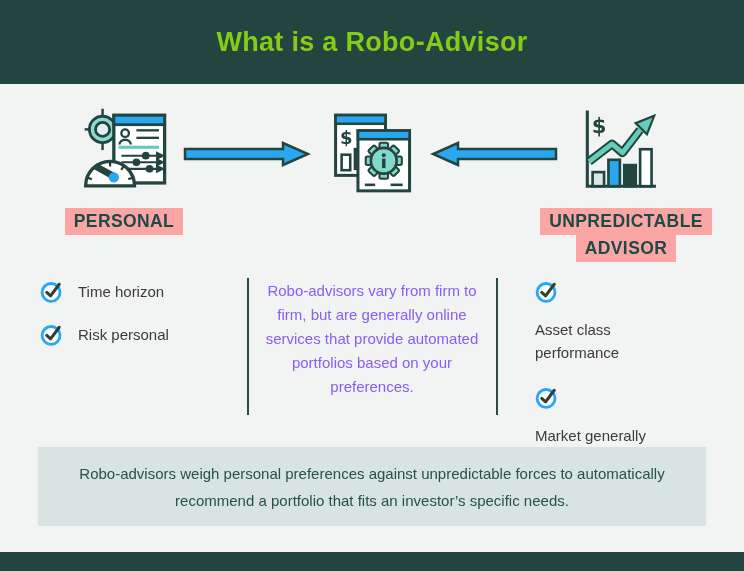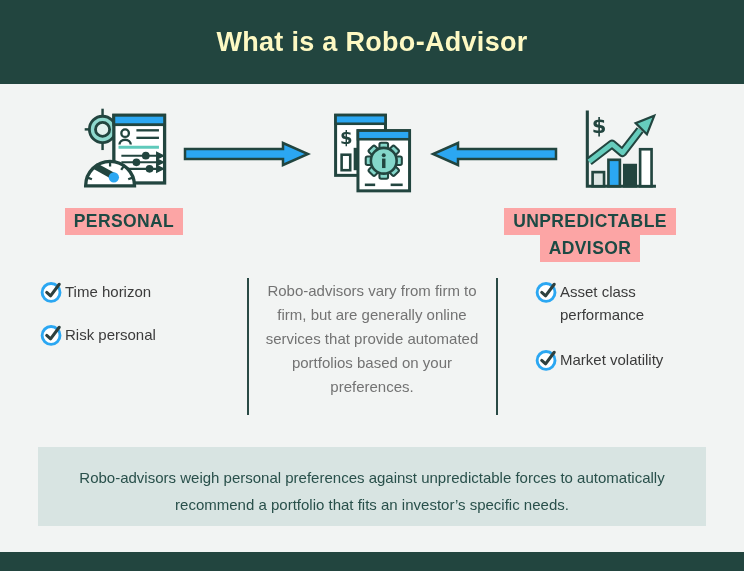--- a/index.html
+++ b/index.html
@@ -3,57 +3,57 @@
 <meta charset="utf-8">
 <style>
   html,body{margin:0;padding:0;}
   .page{
     position:relative;width:744px;height:571px;background:#f2f4f3;
     font-family:"Liberation Sans",sans-serif;overflow:hidden;
   }
   .band{position:absolute;left:0;width:744px;background:#22453f;}
   .band.top{top:0;height:84px;display:flex;align-items:center;justify-content:center;}
   .band.bottom{top:552px;height:19px;}
-  .title{margin:0;color:#fef9c3;font-size:27px;font-weight:bold;letter-spacing:.3px;}
+  .title{margin:0;color:#84cc16;font-size:27px;font-weight:bold;letter-spacing:.3px;}
 
   .icon{position:absolute;}
   .icon-left{left:80px;top:104px;width:94px;height:94px;}
   .icon-center{left:327px;top:110px;width:86px;height:86px;}
   .icon-right{left:575px;top:107px;width:88px;height:88px;}
   .flow-arrow{position:absolute;top:140px;width:128px;height:28px;}
   .flow-arrow.a-left{left:183px;}
   .flow-arrow.a-right{left:430px;}
 
   .col-heading{position:absolute;top:208px;width:200px;text-align:center;}
   .col-heading.h-left{left:24px;}
   .col-heading.h-center{left:272px;}
-  .col-heading.h-right{left:490px;}
+  .col-heading.h-right{left:526px;}
   .hl-line{line-height:24px;}
   .hl{display:inline-block;background:#fca5a5;color:#1d4a44;font-weight:bold;
       font-size:17.5px;letter-spacing:.4px;padding:1px 9px 2px;}
 
   .divider{position:absolute;top:278px;width:2px;height:137px;background:#2a4a45;}
   .div-left{left:247px;}
   .div-right{left:496px;}
 
   .list{position:absolute;top:279px;}
   .list-left{left:40px;}
   .list-right{left:535px;}
-  .list-item{display:flex;align-items:flex-start;}
+  .list-item{display:flex;align-items:flex-start;gap:13px;}
   .list-left .list-item{margin-bottom:18px;}
-  .list-right .list-item{margin-bottom:21px;}
+  .list-right .list-item{margin-bottom:21px;flex-direction:column;}
   .check{flex:0 0 auto;width:25px;height:25px;}
   .item-label{font-size:15px;color:#3b3b3b;line-height:23px;padding-top:1px;}
   .list-right .item-label{max-width:140px;}
 
   .center-text{position:absolute;left:262px;top:279px;width:220px;
-      font-size:15px;line-height:24px;color:#737373;text-align:center;}
+      font-size:15px;line-height:24px;color:#8b5cf6;text-align:center;}
 
   .summary{position:absolute;left:38px;top:447px;width:668px;height:79px;
-      background:#d8e4e2;display:flex;align-items:flex-end;justify-content:center;
+      background:#d8e4e2;display:flex;align-items:center;justify-content:center;
       box-sizing:border-box;padding:8px 28px;}
   .summary-text{margin:0;color:#29504b;font-size:15px;line-height:27px;text-align:center;}
 
   svg{display:block;width:100%;height:100%;}
   .ic-txt{font-family:"DejaVu Sans",sans-serif;font-weight:bold;fill:#22453f;}
 </style>
 </head>
 <body>
 
 <div class="page">
@@ -195,21 +195,21 @@
       </span>
       <span class="item-label">Asset class performance</span>
     </div>
     <div class="list-item">
       <span class="check">
         <svg viewBox="0 0 26 26">
             <circle cx="11.5" cy="14" r="9.3" fill="#ffffff" stroke="#2ba7f2" stroke-width="3"></circle>
             <path d="M7,14 L11,17.5 L20,5.5" fill="none" stroke="#2e403e" stroke-width="3.2" stroke-linecap="round" stroke-linejoin="round"></path>
           </svg>
       </span>
-      <span class="item-label">Market volatility</span>
+      <span class="item-label">Market generally</span>
     </div>
   </div>
 
   <div class="summary">
     <p class="summary-text">Robo-advisors weigh personal preferences against unpredictable forces to automatically recommend a portfolio that fits an investor’s specific needs.</p>
   </div>
 
   <footer class="band bottom"></footer>
 </div>
 

